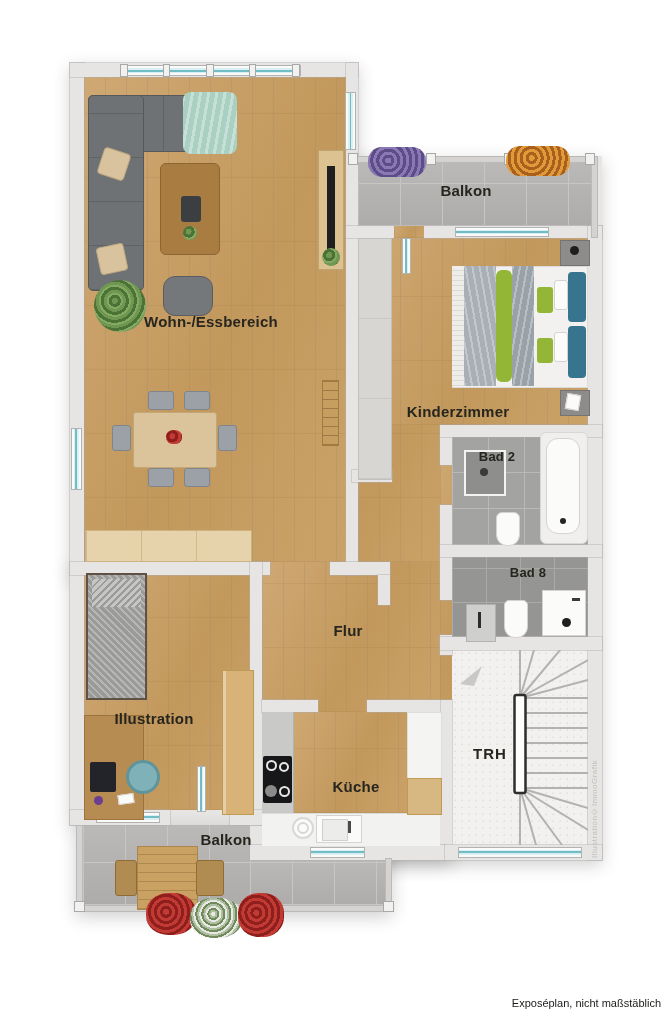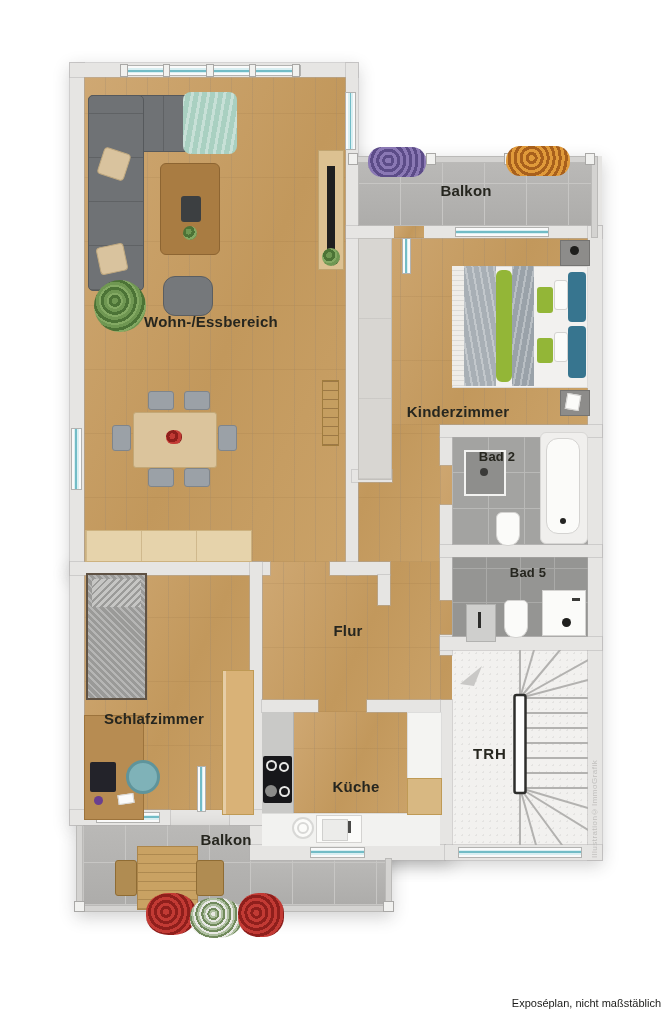--- a/index.html
+++ b/index.html
@@ -252,23 +252,23 @@
   <div class="abs" style="left:115px;top:860px;width:20px;height:34px;background:#b08c52;border:1px solid #8f6c34;border-radius:3px"></div>
   <div class="abs" style="left:196px;top:860px;width:26px;height:34px;background:#b08c52;border:1px solid #8f6c34;border-radius:3px"></div>
   <div class="flowerR" style="left:146px;top:893px;width:50px;height:42px"></div>
   <div class="flowerM" style="left:190px;top:898px;width:52px;height:40px"></div>
   <div class="flowerR" style="left:238px;top:893px;width:46px;height:44px"></div>
 
   <div class="room-label" style="left:211px;top:321px">Wohn-/Essbereich</div>
   <div class="room-label" style="left:466px;top:190px">Balkon</div>
   <div class="room-label" style="left:458px;top:411px">Kinderzimmer</div>
   <div class="room-label small" style="left:497px;top:456px">Bad 2</div>
-  <div class="room-label small" style="left:528px;top:572px">Bad 5</div>
+  <div class="room-label small" style="left:528px;top:572px">Bad 8</div>
   <div class="room-label" style="left:348px;top:630px">Flur</div>
-  <div class="room-label" style="left:154px;top:718px">Schlafzimmer</div>
+  <div class="room-label" style="left:154px;top:718px">Illustration</div>
   <div class="room-label" style="left:356px;top:786px">Küche</div>
   <div class="room-label" style="left:490px;top:753px;letter-spacing:1px">TRH</div>
   <div class="room-label" style="left:226px;top:839px">Balkon</div>
 
   <div class="watermark" style="left:590px;top:740px;height:118px">Illustration©ImmoGrafik</div>
   <div class="caption" style="right:10px;top:997px">Exposéplan, nicht maßstäblich</div>
 
 </div>
 
 </body></html>

